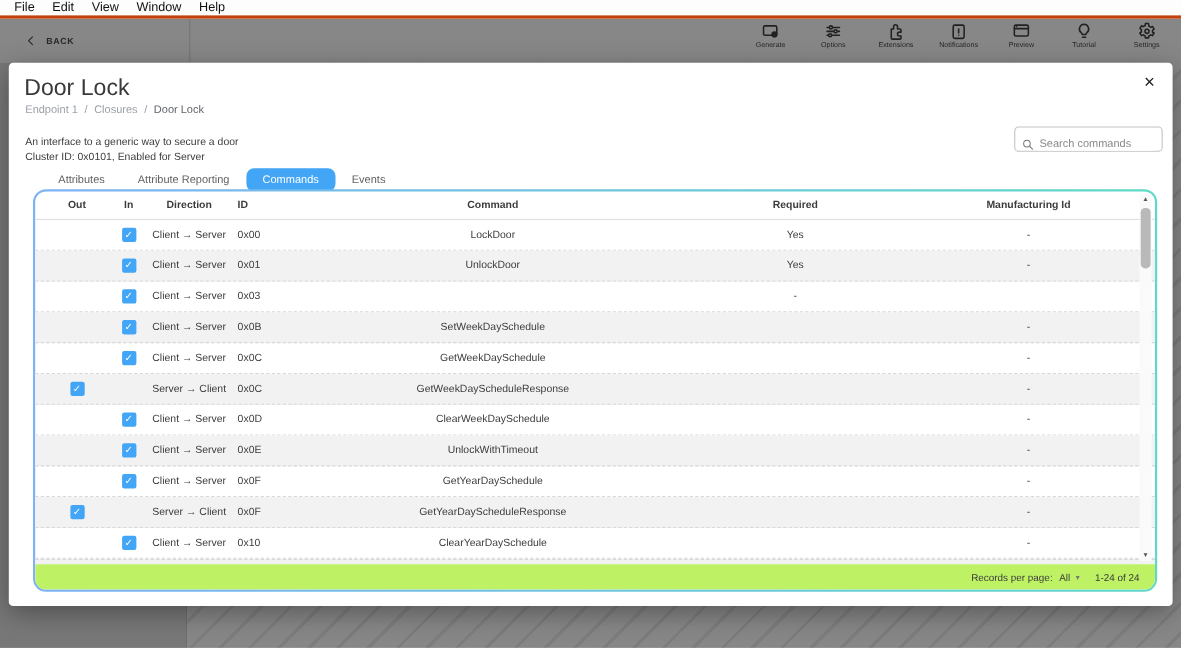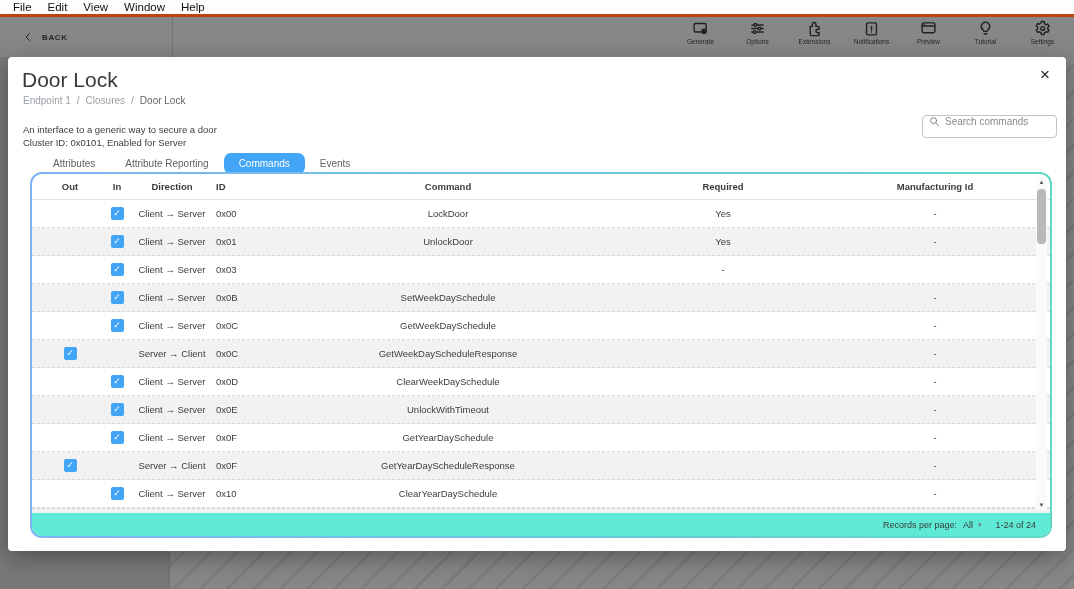--- a/index.html
+++ b/index.html
@@ -37,21 +37,21 @@
   .modal { position:absolute; left:8px; top:57px; width:1058px; height:494px;
     background:#fff; border-radius:4px; box-shadow:0 6px 24px rgba(0,0,0,.35); z-index:20; }
   .close-x { position:absolute; top:9px; right:16px; font-size:17px; color:#222;
     line-height:1; cursor:pointer; }
   .dlg-title { font-size:21px; color:#3a3a3a; font-weight:500; margin:11px 0 3px 14px; }
   .breadcrumb { margin-left:15px; font-size:10px; color:#9aa0a6; display:flex; gap:6px; }
   .breadcrumb .crumb-last { color:#5f6368; }
   .desc { margin:17px 0 0 15px; font-size:9.5px; color:#3c3c3c; line-height:13px; }
   .desc b { font-weight:normal; }
   .searchbox { position:absolute; top:58px; right:9px; width:135px; height:23px;
-    border:1px solid #c3c3c3; border-radius:4px; display:flex; align-items:flex-start;
+    border:1px solid #c3c3c3; border-radius:4px; display:flex; align-items:flex-end;
     padding:0 6px; gap:5px; background:#fff; }
   .searchbox svg { width:11px; height:11px; color:#757575; flex:none; }
   .searchbox input { border:none; outline:none; width:100%; font-size:10px;
     font-family:"Liberation Sans",sans-serif; color:#333; }
   .searchbox input::placeholder { color:#8a8a8a; }
 
   
   .tabs { position:absolute; left:30px; top:96px; display:flex; align-items:center; }
   .tab { font-size:10px; font-weight:500; color:#616161; padding:5px 15px;
     border-radius:7px; cursor:pointer; white-space:nowrap; }
@@ -82,21 +82,21 @@
   .vscroll { position:absolute; top:3px; right:3px; bottom:26px; width:11px;
     display:flex; flex-direction:column; align-items:center; background:#fafafa; }
   .vscroll .arr { font-size:6px; color:#555; height:10px; line-height:10px; cursor:pointer; }
   .vscroll .track { flex:1; width:9px; position:relative; }
   .vscroll .thumb { position:absolute; top:2px; left:0; width:9px; height:55px;
     background:#b9b9b9; border-radius:4px; cursor:grab; }
 
   
   .tfoot { position:absolute; left:0; right:0; bottom:0; height:23px;
     display:flex; align-items:center; justify-content:flex-end; gap:6px;
-    padding-right:14px; background:#5eead4; }
+    padding-right:14px; background:#bef264; }
   .tfoot .flabel { font-size:9px; color:#3c3c3c; }
   .tfoot .fselect { display:flex; align-items:center; gap:5px; cursor:pointer; }
   .tfoot .fselect .val { font-size:9px; color:#3c3c3c; }
   .tfoot .caret { font-size:7px; color:#757575; }
   .tfoot .frange { font-size:9px; color:#3c3c3c; margin-left:8px; }
 </style>
 </head>
 <body>
 
 <div class="menubar" id="menubar">

